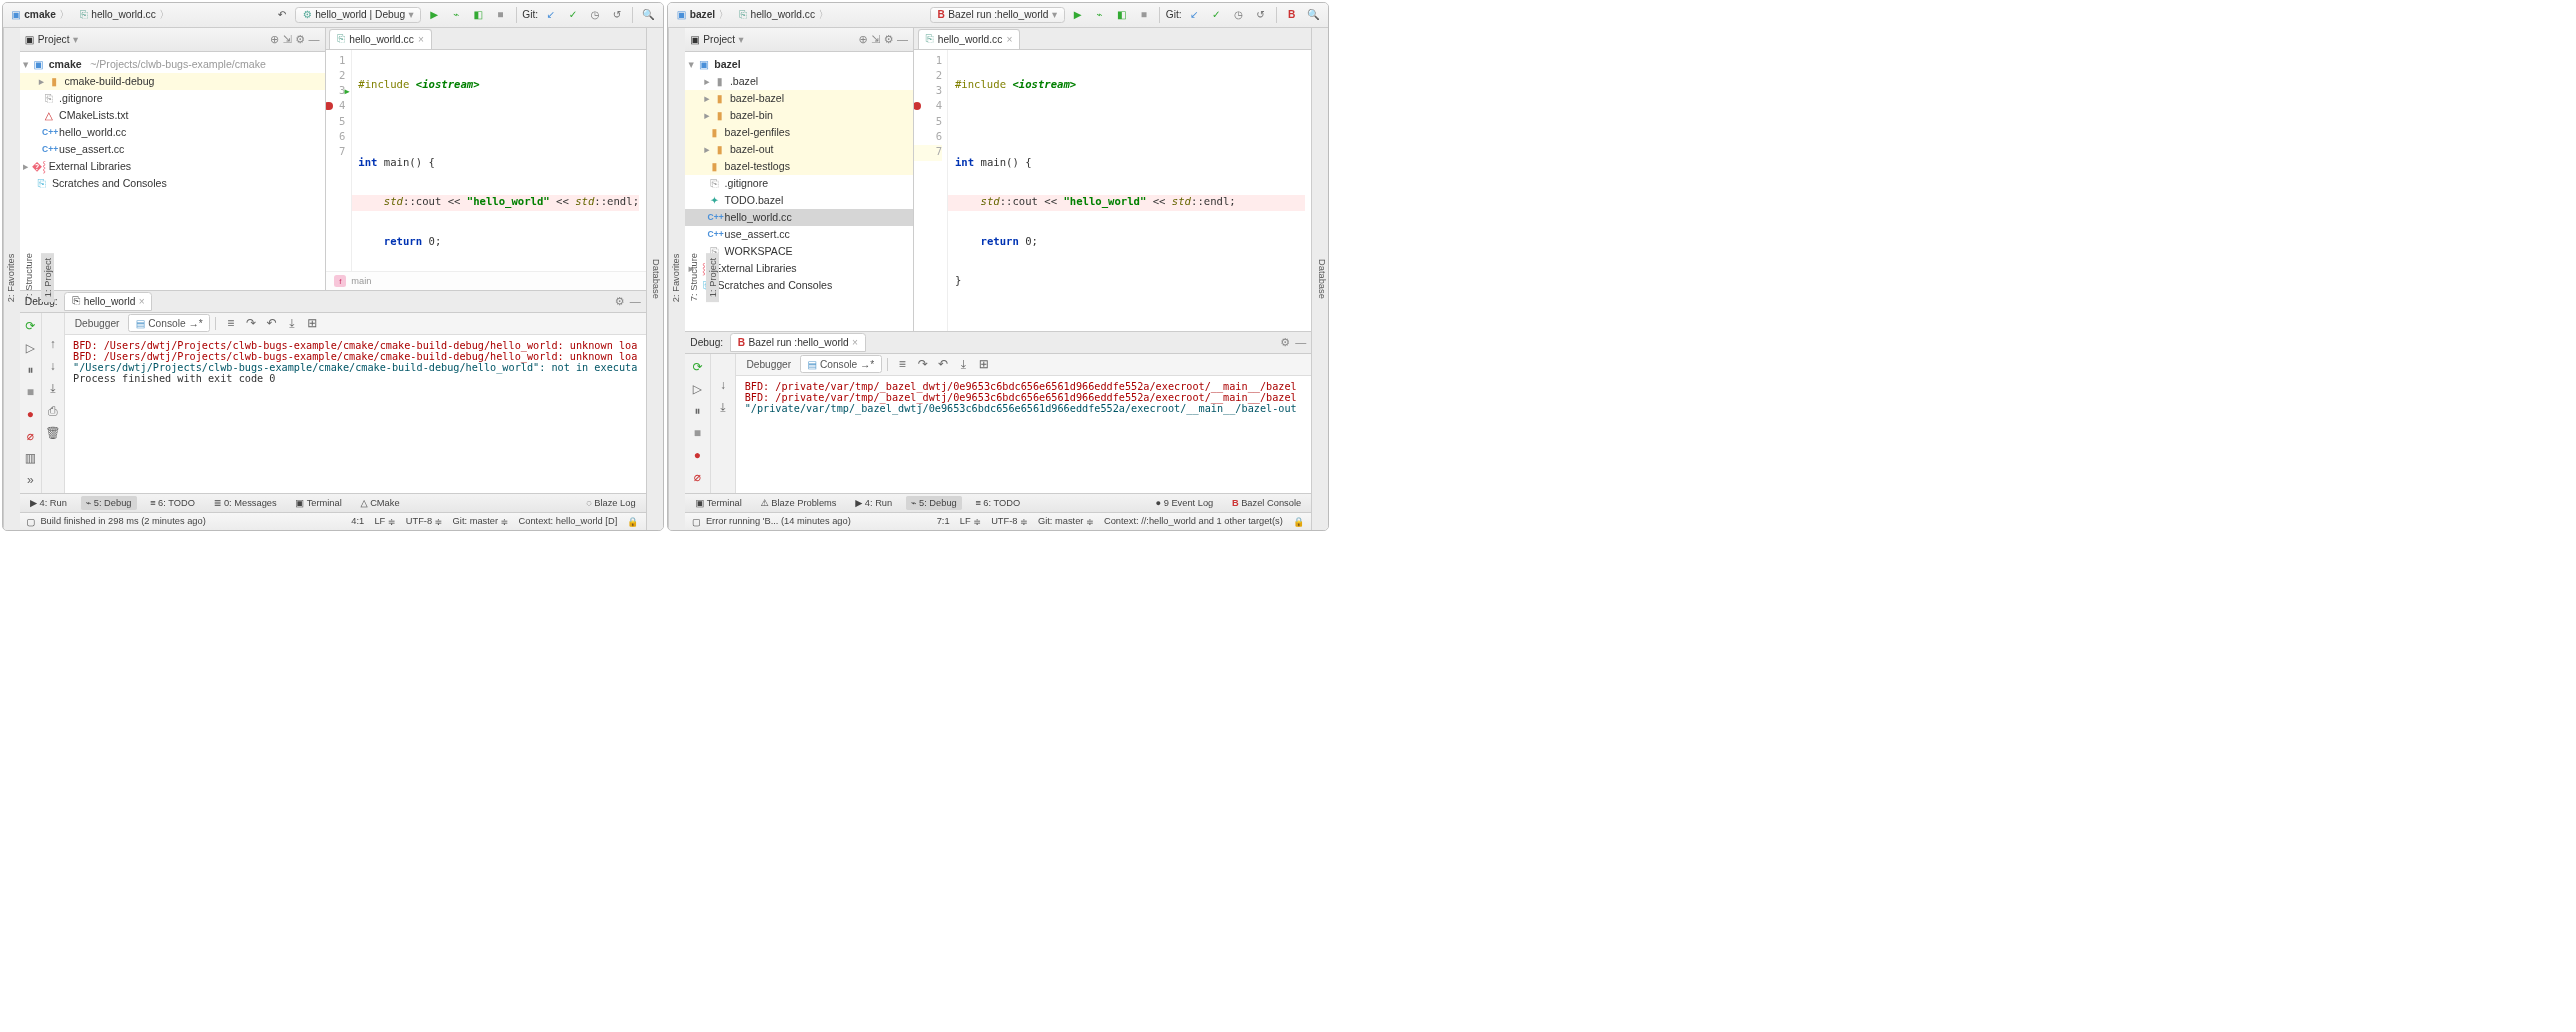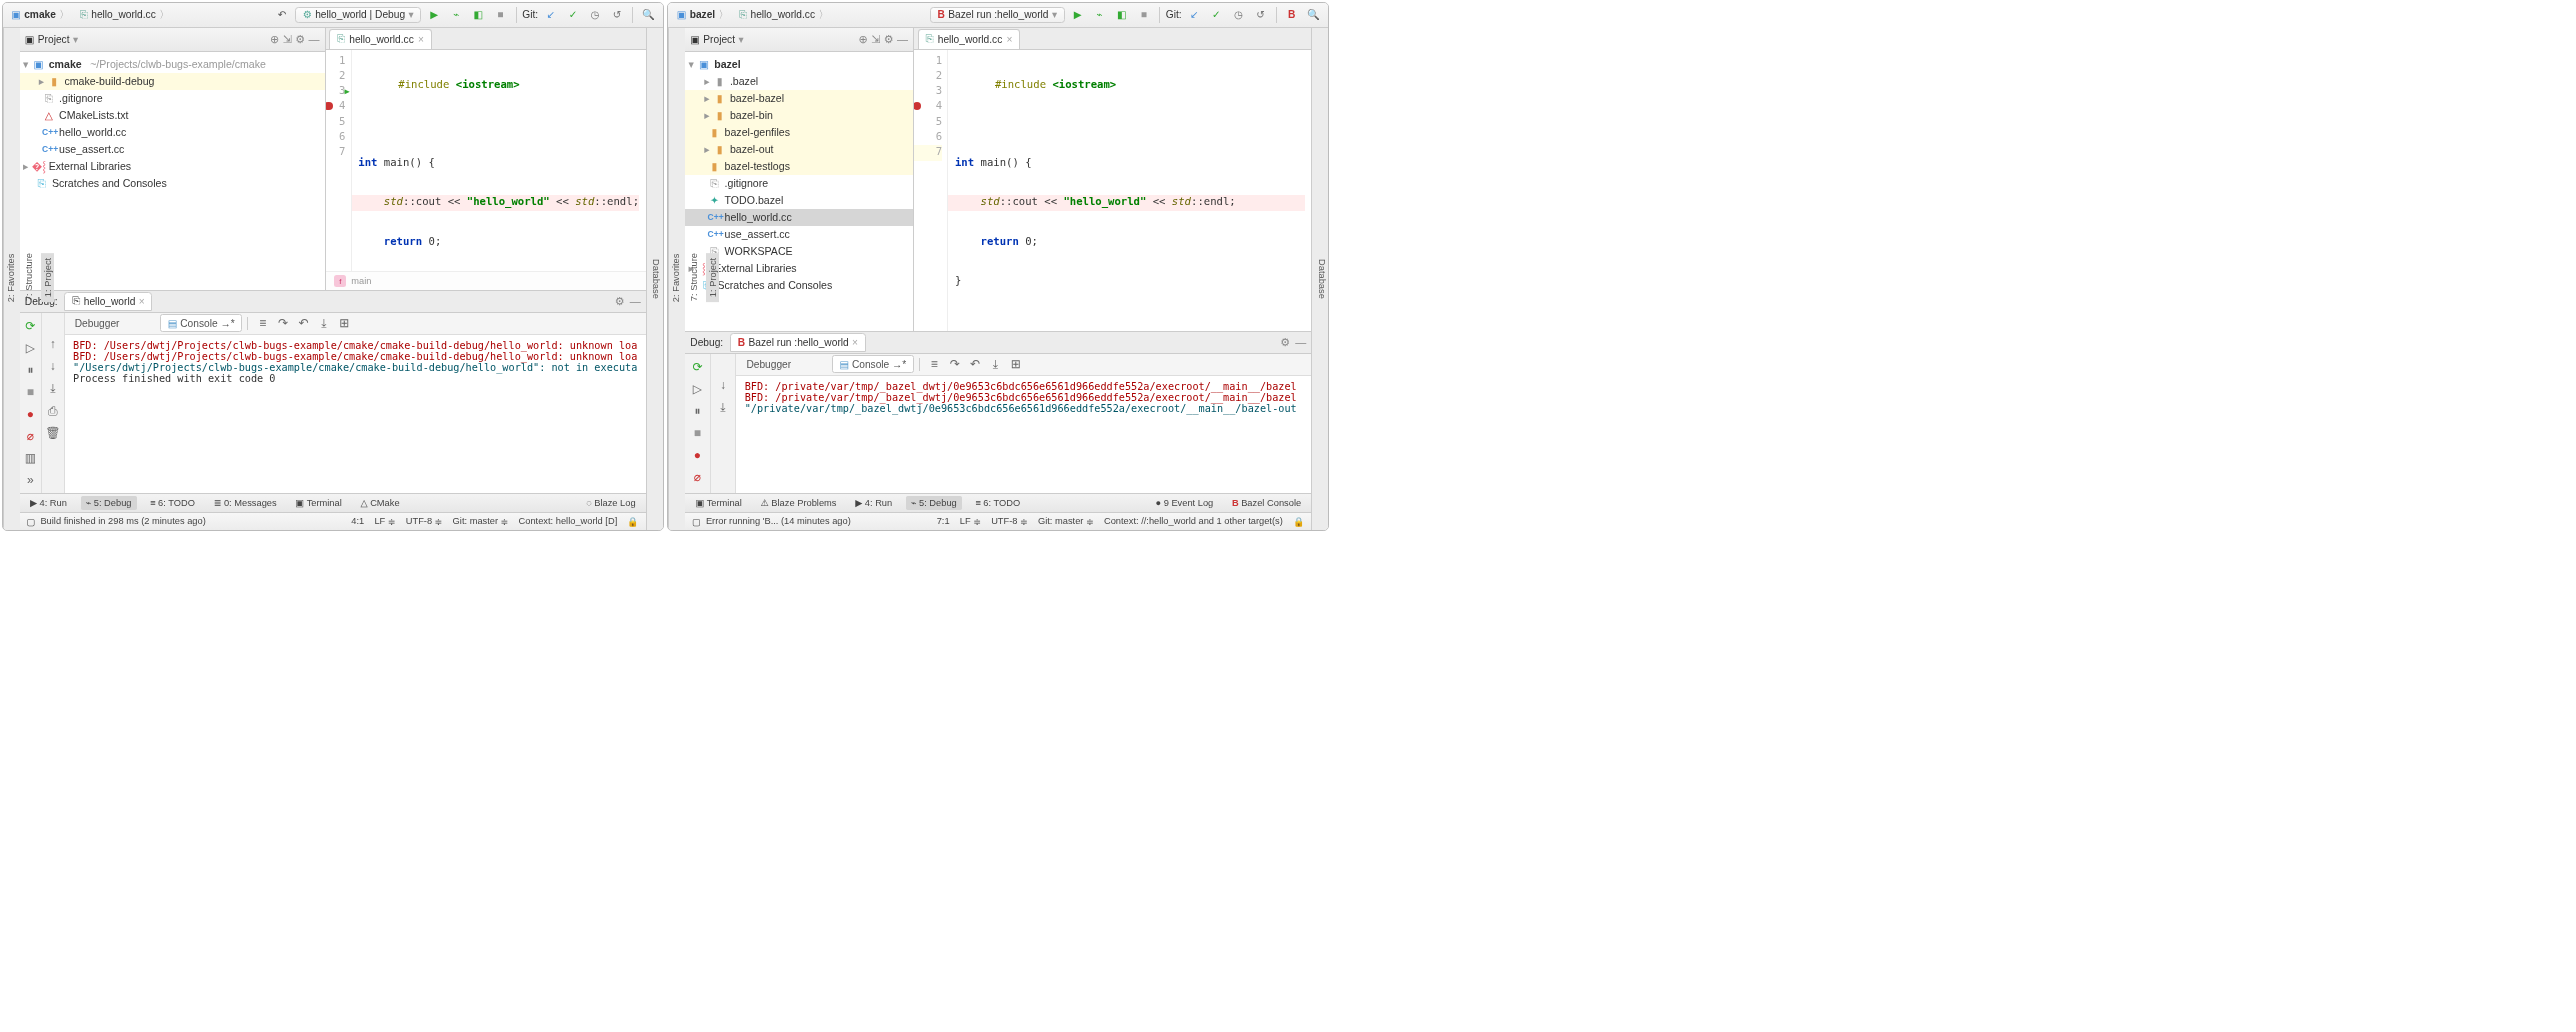--- a/index.html
+++ b/index.html
@@ -180,22 +180,22 @@
     background: #fff;
     border-right: 0.8px solid #eee;
   }
   .gutter .gline { height: 15.3px; position: relative; }
   .bp { position: absolute; left: -1.7px; top: 2.5px; width: 8.5px; height: 8.5px; background: #c33; border-radius: 50%; }
   .run-glyph { position: absolute; left: 18.7px; top: 1.7px; color: #3a3; font-size: 8.5px; }
   .code { flex: 1; padding: 3.4px 6.8px 0 6.8px; white-space: pre; }
   .code .cline { height: 15.3px; }
   .code .bp-line { background: #ffecec; margin-left: -6.8px; padding-left: 6.8px; }
   .kw { color: #0033b3; font-weight: bold; }
-  .pp { color: #808000; margin-left: 40px; }
-  .inc { color: #008000; font-weight: bold; }
+  .pp { color: #808000; }
+  .inc { color: #008000; font-weight: bold; font-style: italic; }
   .str { color: #008000; font-weight: bold; }
   .ns { font-style: italic; color: #660; }
   .editor-footer {
     height: 18.7px;
     border-top: 0.8px solid #eee;
     display: flex; align-items: center;
     padding: 0 8.5px;
     font-size: 9.3px; color: #999;
     background: #fdfdfd;
   }
@@ -230,21 +230,21 @@
     border-bottom: 0.8px solid #ddd;
     padding: 0 3.4px;
     gap: 1.7px;
   }
   .dp-sub .subtab {
     padding: 2.5px 6.8px;
     font-size: 10.2px;
     color: #555;
     border-radius: 2.5px;
   }
-  .dp-sub .subtab.active { background: #fff; border: 0.8px solid #ccc; margin-left: 32px; }
+  .dp-sub .subtab.active { background: #fff; border: 0.8px solid #ccc; }
   .dp-sub .sep2 { width: 0.8px; height: 13.6px; background: #ccc; margin: 0 3.4px; }
   .dp-body {
     flex: 1; display: flex;
     min-height: 0;
   }
   .dp-left-tools {
     width: 25.5px;
     background: #f2f2f2; border-right: 0.8px solid #ddd;
     display: flex; flex-direction: column; align-items: center;
     padding: 3.4px 0; gap: 3.4px;

